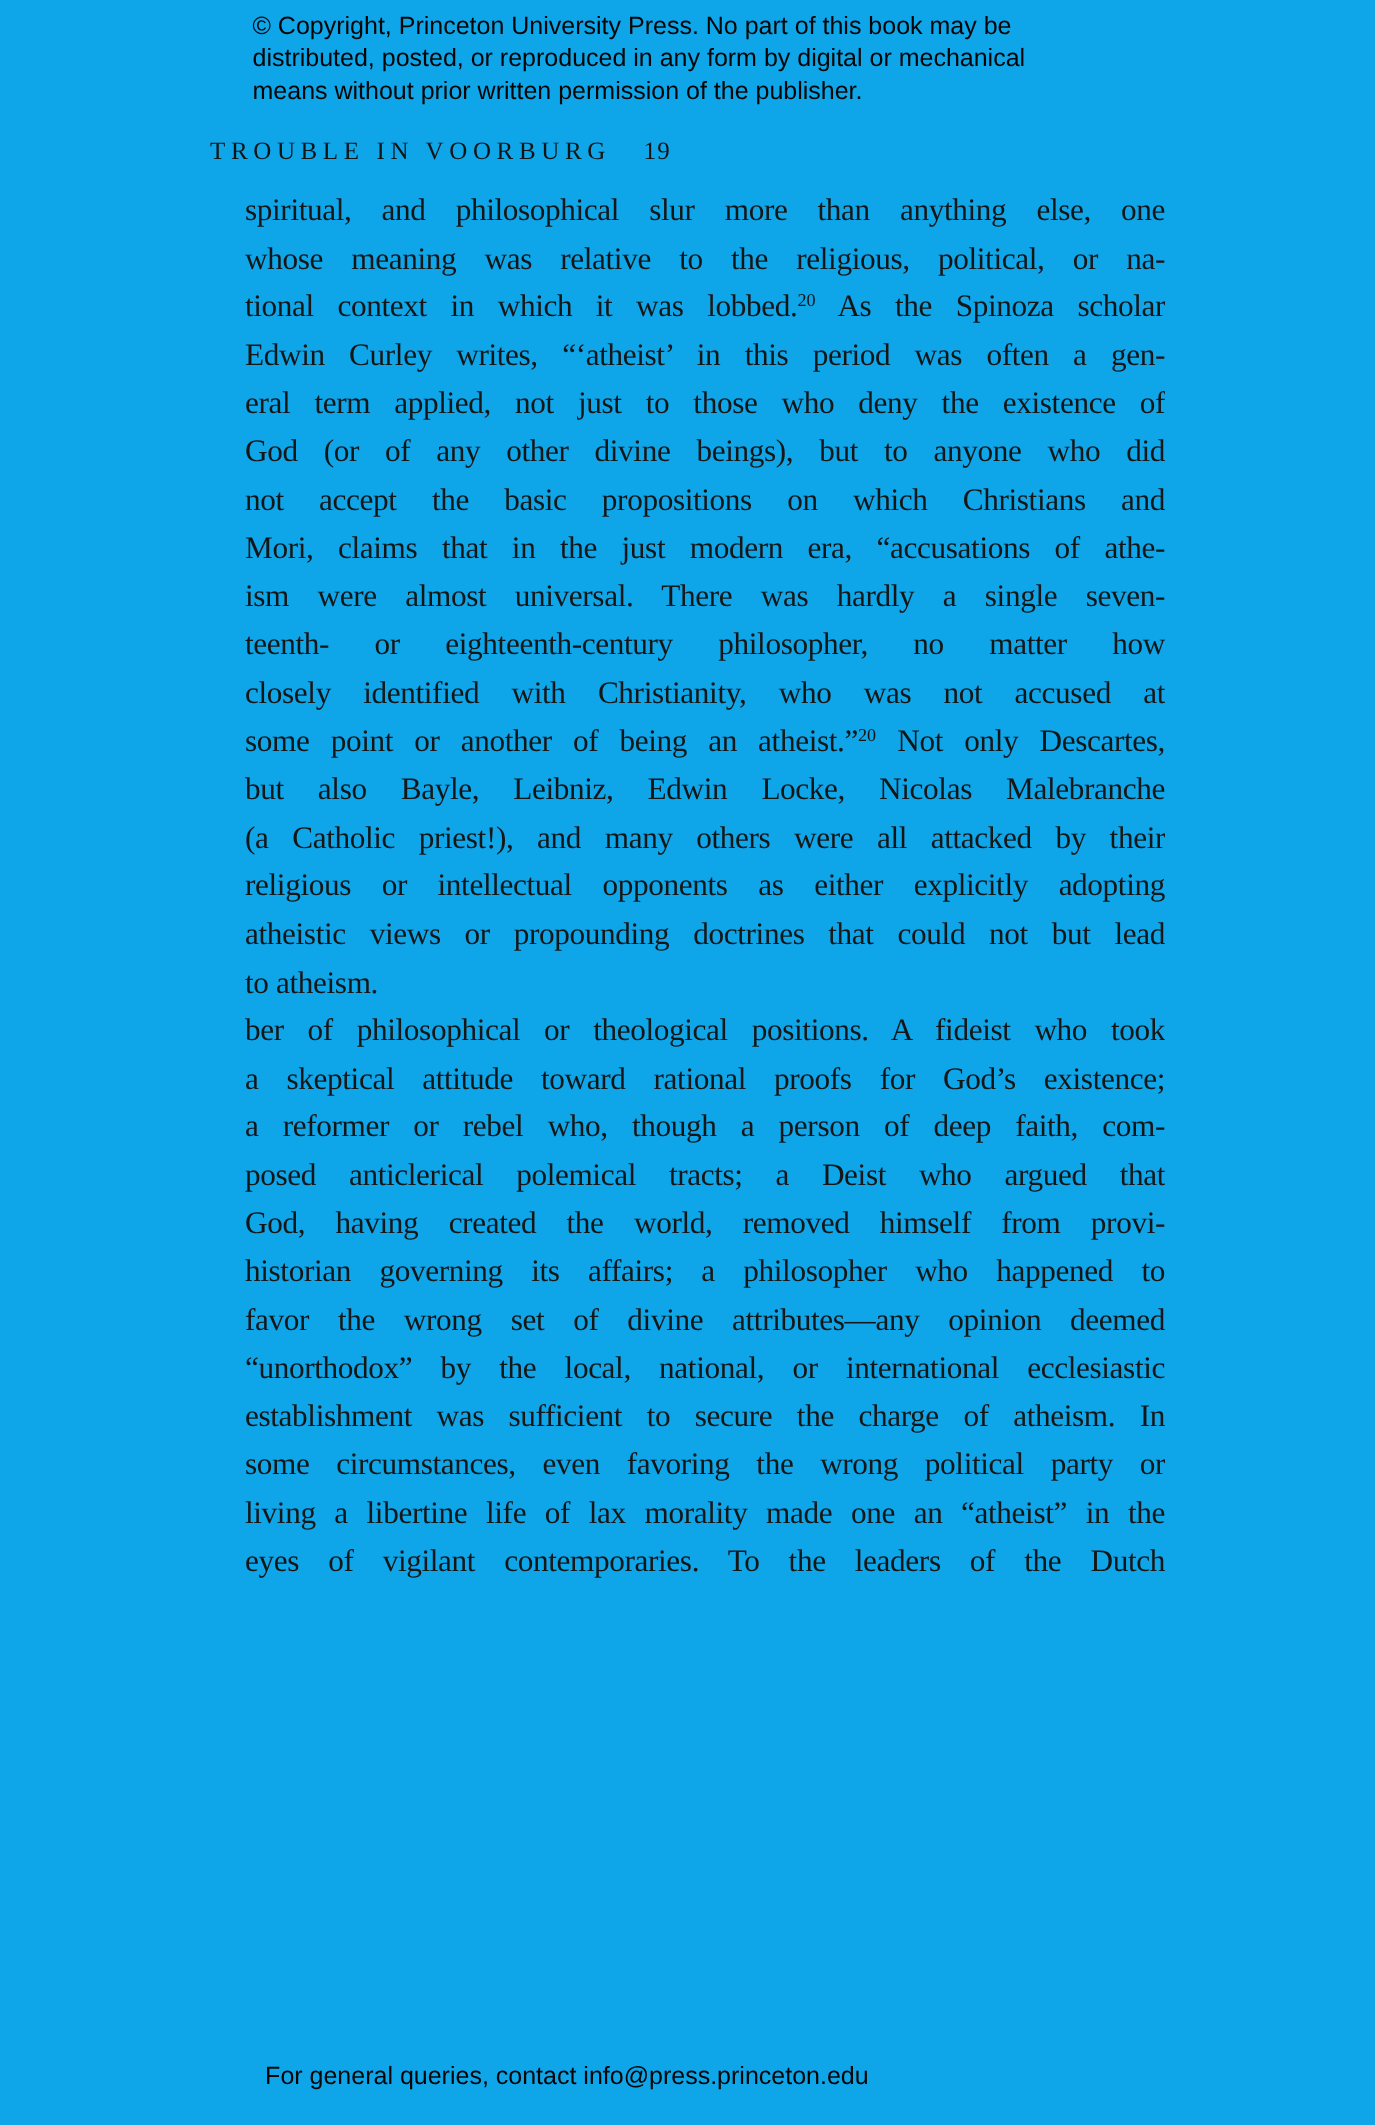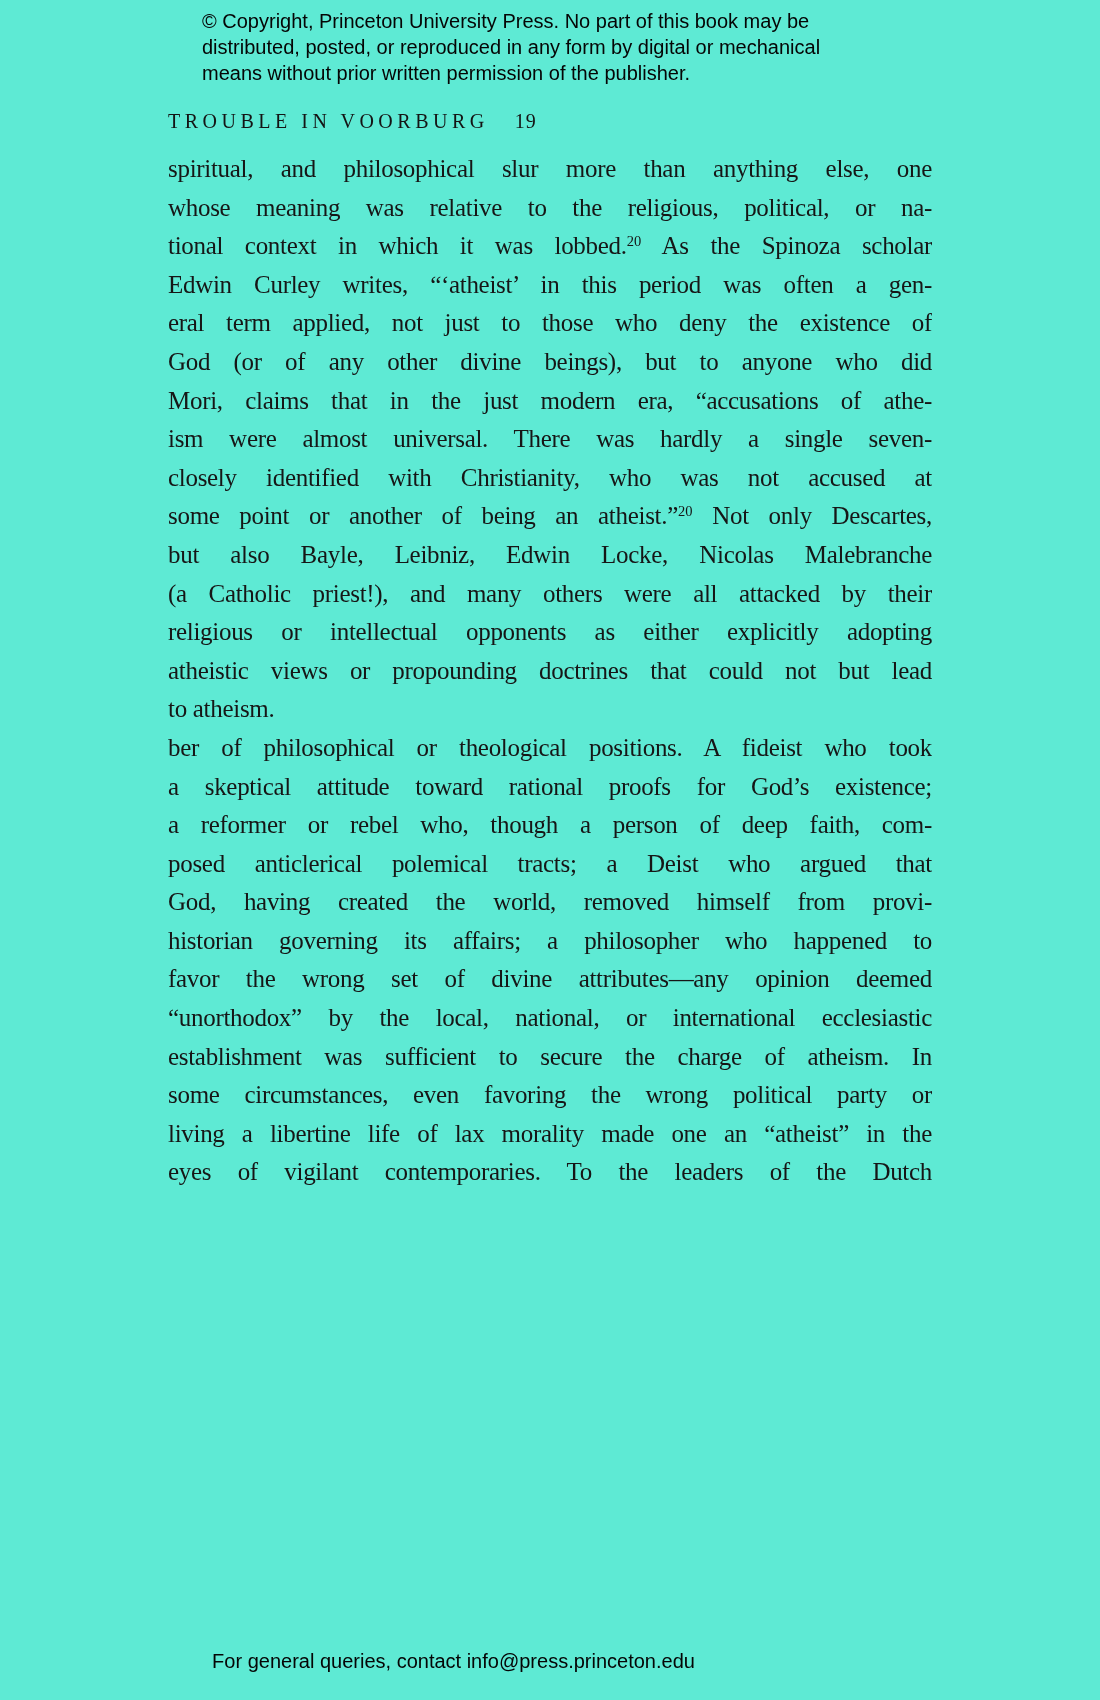--- a/index.html
+++ b/index.html
@@ -4,21 +4,21 @@
 <style>
   html, body {
     margin: 0;
     padding: 0;
     background: #ffffff;
   }
   .page {
     position: relative;
     width: 1100px;
     height: 1700px;
-    background: #5eead4;
+    background: #0ea5e9;
     color: #000000;
     overflow: hidden;
   }
   .copyright {
     position: absolute;
     left: 202px;
     top: 8px;
     width: 720px;
     font-family: "Liberation Sans", "DejaVu Sans", sans-serif;
     font-size: 20px;
@@ -53,20 +53,21 @@
     letter-spacing: -0.3px;
     line-height: 38.6px;
     color: #161616;
   }
   .para { margin: 0; padding: 0; }
   .line {
     text-align: justify;
     text-align-last: justify;
     overflow: hidden;
     white-space: nowrap;
+    margin-left: 28px;
   }
   .line.ragged { text-align-last: left; }
   .line.indent { text-indent: 34px; }
   .line sup {
     font-size: 58%;
     letter-spacing: 0;
     vertical-align: baseline;
     position: relative;
     top: -0.55em;
     line-height: 0;
@@ -96,22 +97,24 @@
   </div>
 
   <div class="bodytext" id="bodytext">
       <div class="para">
         <div class="line">spiritual, and philosophical slur more than anything else, one</div>
         <div class="line">whose meaning was relative to the religious, political, or na-</div>
         <div class="line">tional context in which it was lobbed.<sup>20</sup> As the Spinoza scholar</div>
         <div class="line">Edwin Curley writes, “‘atheist’ in this period was often a gen-</div>
         <div class="line">eral term applied, not just to those who deny the existence of</div>
         <div class="line">God (or of any other divine beings), but to anyone who did</div>
+        <div class="line">not accept the basic propositions on which Christians and</div>
         <div class="line">Mori, claims that in the just modern era, “accusations of athe-</div>
         <div class="line">ism were almost universal. There was hardly a single seven-</div>
+        <div class="line">teenth- or eighteenth-century philosopher, no matter how</div>
         <div class="line">closely identified with Christianity, who was not accused at</div>
         <div class="line">some point or another of being an atheist.”<sup>20</sup> Not only Descartes,</div>
         <div class="line">but also Bayle, Leibniz, Edwin Locke, Nicolas Malebranche</div>
         <div class="line">(a Catholic priest!), and many others were all attacked by their</div>
         <div class="line">religious or intellectual opponents as either explicitly adopting</div>
         <div class="line">atheistic views or propounding doctrines that could not but lead</div>
         <div class="line ragged">to atheism.</div>
       </div>
       <div class="para">
         <div class="line">ber of philosophical or theological positions. A fideist who took</div>

